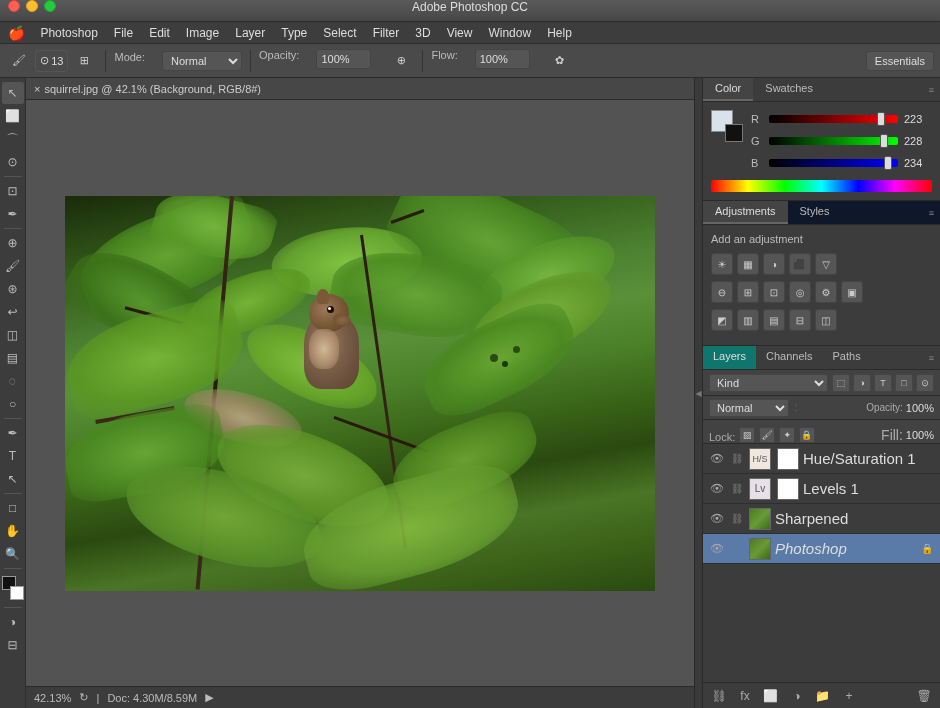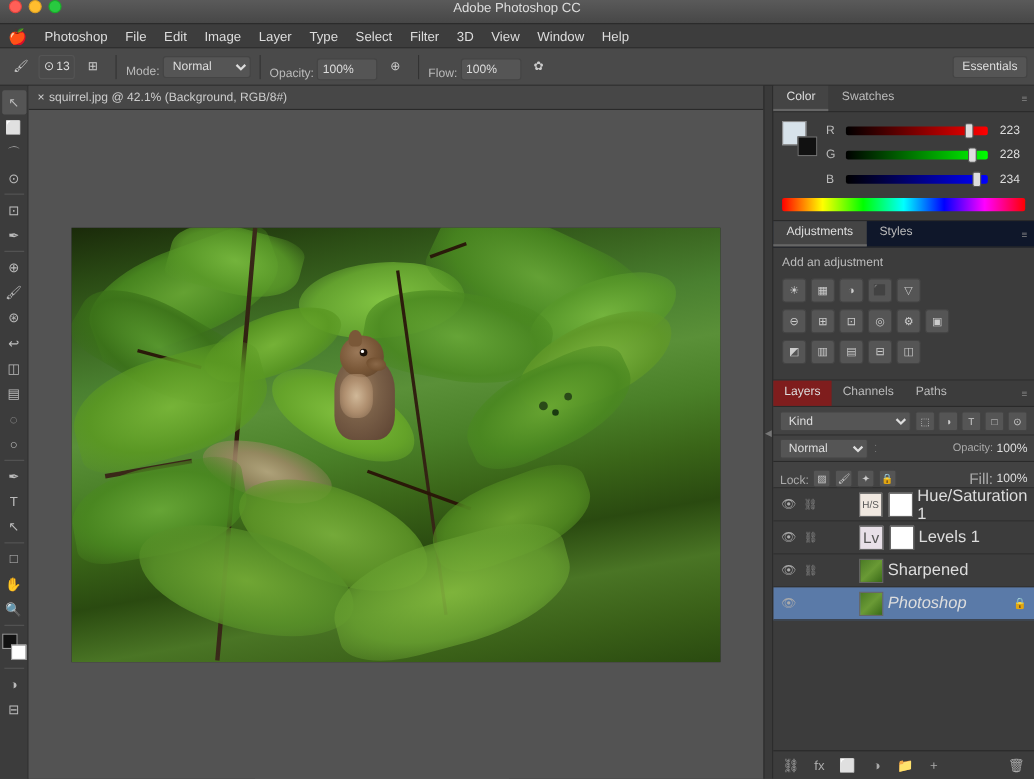--- a/index.html
+++ b/index.html
@@ -16,21 +16,21 @@
     
     #menu-bar { height: 22px; background: #3d3d3d; display: flex; align-items: center; border-bottom: 1px solid #2a2a2a; padding: 0 8px; gap: 2px; }
     #menu-bar .apple { margin-right: 6px; font-size: 14px; color: #ccc; }
     .menu-item { padding: 2px 7px; font-size: 12px; color: #ddd; cursor: pointer; border-radius: 3px; }
 
     
     #toolbar { height: 34px; background: #4a4a4a; display: flex; align-items: center; padding: 0 6px; gap: 4px; border-bottom: 1px solid #2a2a2a; }
     .toolbar-group { display: flex; align-items: center; gap: 3px; }
     .toolbar-sep { width: 1px; height: 22px; background: #333; margin: 0 4px; }
     .toolbar-btn { width: 26px; height: 24px; background: transparent; border: none; color: #ccc; cursor: pointer; display: flex; align-items: center; justify-content: center; font-size: 11px; border-radius: 3px; }
-    .toolbar-input-group { display: flex; align-items: flex-end; gap: 3px; }
+    .toolbar-input-group { display: flex; align-items: flex-start; gap: 17px; }
     .toolbar-label { color: #bbb; font-size: 11px; }
     .toolbar-dropdown { height: 20px; background: #555; border: 1px solid #444; color: #ddd; font-size: 11px; border-radius: 3px; padding: 0 4px; min-width: 80px; }
     .toolbar-number { height: 20px; background: #555; border: 1px solid #444; color: #ddd; font-size: 11px; border-radius: 3px; padding: 0 4px; width: 55px; }
     .brush-size-box { display: flex; align-items: center; border: 1px solid #555; background: #4a4a4a; border-radius: 3px; height: 22px; padding: 0 4px; gap: 2px; color: #ddd; font-size: 11px; }
     .essentials-btn { margin-left: auto; height: 20px; background: #555; border: 1px solid #444; color: #ddd; font-size: 11px; border-radius: 3px; padding: 0 8px; cursor: pointer; }
 
     
     #main { display: flex; height: calc(708px - 22px - 22px - 34px); }
 
     
@@ -58,36 +58,36 @@
     .panel-tab { padding: 4px 12px; font-size: 11px; color: #bbb; cursor: pointer; border-bottom: 2px solid transparent; }
     .panel-tab.active { color: #ddd; border-bottom: 2px solid #666; background: #444; }
     .color-panel-content { padding: 8px; }
     .color-row { display: flex; align-items: center; height: 18px; margin-bottom: 4px; }
     .color-channel-label { width: 12px; color: #bbb; font-size: 11px; }
     .color-slider-track { flex: 1; height: 8px; border-radius: 2px; margin: 0 6px; position: relative; cursor: pointer; }
     .color-slider-r { background: linear-gradient(to right, #000, #ff0000); }
     .color-slider-g { background: linear-gradient(to right, #000, #00ff00); }
     .color-slider-b { background: linear-gradient(to right, #000, #0000ff); }
     .color-slider-thumb { position: absolute; top: -3px; width: 8px; height: 14px; background: #ddd; border: 1px solid #555; border-radius: 2px; }
-    .color-value { width: 28px; text-align: center; color: #ddd; font-size: 11px; }
+    .color-value { width: 28px; text-align: left; color: #ddd; font-size: 11px; }
     .color-spectrum { height: 12px; background: linear-gradient(to right, #ff0000, #ffff00, #00ff00, #00ffff, #0000ff, #ff00ff, #ff0000); border-radius: 2px; margin-top: 4px; clear: both; }
 
     
     #adjustments-panel { border-bottom: 1px solid #2a2a2a; }
     .adj-panel-tabs { display: flex; height: 24px; background: #0f172a; border-bottom: 1px solid #2a2a2a; }
     .adj-panel-content { padding: 8px; }
     .adj-title { font-size: 11px; color: #bbb; margin-bottom: 8px; }
     .adj-icons-row { display: flex; gap: 4px; margin-bottom: 6px; flex-wrap: wrap; }
     .adj-icon-btn { width: 22px; height: 22px; background: #555; border: 1px solid #444; border-radius: 3px; display: flex; align-items: center; justify-content: center; cursor: pointer; font-size: 10px; color: #ccc; }
 
     
     #layers-panel { flex: 1; display: flex; flex-direction: column; }
     .layers-tabs { display: flex; height: 24px; background: #3c3c3c; border-bottom: 1px solid #2a2a2a; }
     .layers-tab { padding: 4px 10px; font-size: 11px; color: #bbb; cursor: pointer; }
-    .layers-tab.active { color: #ddd; background: #7f1d1d; }
+    .layers-tab.active { color: #ddd; background: #0f766e; }
     .layers-kind-bar { height: 26px; background: #424242; display: flex; align-items: center; padding: 0 6px; gap: 4px; border-bottom: 1px solid #2a2a2a; }
     .layers-kind-select { height: 18px; background: #555; border: 1px solid #444; color: #ddd; font-size: 11px; border-radius: 2px; padding: 0 3px; flex: 1; }
     .layers-kind-icons { display: flex; gap: 3px; }
     .lk-icon { width: 18px; height: 18px; background: #555; border: 1px solid #444; border-radius: 2px; display: flex; align-items: center; justify-content: center; font-size: 9px; color: #ccc; cursor: pointer; }
     .layers-blend-bar { height: 24px; background: #424242; display: flex; align-items: center; padding: 0 6px; gap: 4px; border-bottom: 1px solid #2a2a2a; }
     .blend-select { height: 18px; background: #555; border: 1px solid #444; color: #ddd; font-size: 11px; border-radius: 2px; padding: 0 3px; width: 80px; }
     .opacity-group { margin-left: auto; display: flex; align-items: center; gap: 3px; }
     .opacity-label { font-size: 10px; color: #aaa; }
     .opacity-val { font-size: 11px; color: #ddd; }
     .layers-lock-bar { height: 24px; background: #424242; display: flex; align-items: flex-end; padding: 0 6px; gap: 4px; border-bottom: 1px solid #2a2a2a; }
@@ -96,21 +96,21 @@
     .fill-group { margin-left: auto; display: flex; align-items: center; gap: 3px; }
     .fill-label { font-size: 14px; color: #aaa; }
     .fill-val { font-size: 11px; color: #ddd; }
 
     
     .layers-list { flex: 1; overflow-y: auto; background: #3c3c3c; }
     .layer-row { height: 30px; display: flex; align-items: center; padding: 0 6px; gap: 4px; border-bottom: 1px solid #2e2e2e; cursor: pointer; }
     .layer-row.selected { background: #5a7aa8; }
     .layer-eye { width: 16px; height: 16px; display: flex; align-items: center; justify-content: center; cursor: pointer; font-size: 11px; color: #aaa; }
     .layer-link { width: 16px; height: 16px; display: flex; align-items: center; justify-content: center; font-size: 10px; color: #888; }
-    .layer-thumb { width: 22px; height: 22px; border: 1px solid #666; background: #fff; display: flex; align-items: center; justify-content: center; overflow: hidden; margin-left: 32px; }
+    .layer-thumb { width: 22px; height: 22px; border: 1px solid #666; background: #fff; display: flex; align-items: center; justify-content: center; overflow: hidden; }
     .layer-thumb-adj { background: #555; font-size: 8px; color: #ddd; }
     .layer-name { flex: 1; font-size: 15px; color: #ddd; }
     .layer-name.italic { font-style: italic; }
     .layer-lock { font-size: 10px; color: #888; }
     .layers-bottom-bar { height: 26px; background: #3c3c3c; border-top: 1px solid #2a2a2a; display: flex; align-items: center; padding: 0 6px; gap: 6px; }
     .layer-bottom-btn { width: 20px; height: 18px; background: transparent; border: none; color: #aaa; cursor: pointer; display: flex; align-items: center; justify-content: center; font-size: 12px; }
 
     
     #collapse-strip { width: 8px; background: #3a3a3a; border-left: 1px solid #2a2a2a; display: flex; flex-direction: column; align-items: center; justify-content: center; cursor: pointer; }
     #collapse-strip span { font-size: 8px; color: #777; }
@@ -271,20 +271,27 @@
           <div style="position:absolute; top:70%; left:10%; width:200px; height:90px; background: radial-gradient(ellipse, #78b038 0%, #589028 60%, transparent 100%); border-radius: 40% 60% 40% 60%; transform:rotate(10deg); opacity:0.9;"></div>
           <div style="position:absolute; top:72%; left:40%; width:220px; height:95px; background: radial-gradient(ellipse, #88c040 0%, #68a030 60%, transparent 100%); border-radius: 50% 30% 50% 30%; transform:rotate(-15deg); opacity:0.85;"></div>
 
           <div style="position:absolute; top:40%; left:72%; width:8px; height:8px; background: #2a4a18; border-radius:50%;"></div>
           <div style="position:absolute; top:42%; left:74%; width:6px; height:6px; background: #1a3a10; border-radius:50%;"></div>
           <div style="position:absolute; top:38%; left:76%; width:7px; height:7px; background: #2a4a18; border-radius:50%;"></div>
         </div>
       </div>
     </div>
 
+    <div id="status-bar">
+      <span>42.13%</span>
+      <span>↻</span>
+      <span>|</span>
+      <span>Doc: 4.30M/8.59M</span>
+      <span>▶</span>
+    </div>
   </div>
 
   <div id="collapse-strip">
     <span>◀</span>
   </div>
 
   <div id="right-panel">
 
     <div id="color-panel">
       <div class="panel-tabs">
@@ -426,21 +433,21 @@
           </div>
           <div class="layer-thumb layer-thumb-adj" style="background:#fff; margin-left:2px;">
           </div>
           <span class="layer-name">Hue/Saturation 1</span>
         </div>
 
         <div class="layer-row">
           <div class="layer-eye">👁</div>
           <div class="layer-link">⛓</div>
           <div class="layer-thumb layer-thumb-adj" style="background:#e8e0e8;">
-            <span style="font-size:14px; color:#555;">Lv</span>
+            <span style="font-size:10px; color:#555;">Lv</span>
           </div>
           <div class="layer-thumb layer-thumb-adj" style="background:#fff; margin-left:2px;">
           </div>
           <span class="layer-name">Levels 1</span>
         </div>
 
         <div class="layer-row">
           <div class="layer-eye">👁</div>
           <div class="layer-link">⛓</div>
           <div class="layer-thumb" style="width:22px; height:22px;">

